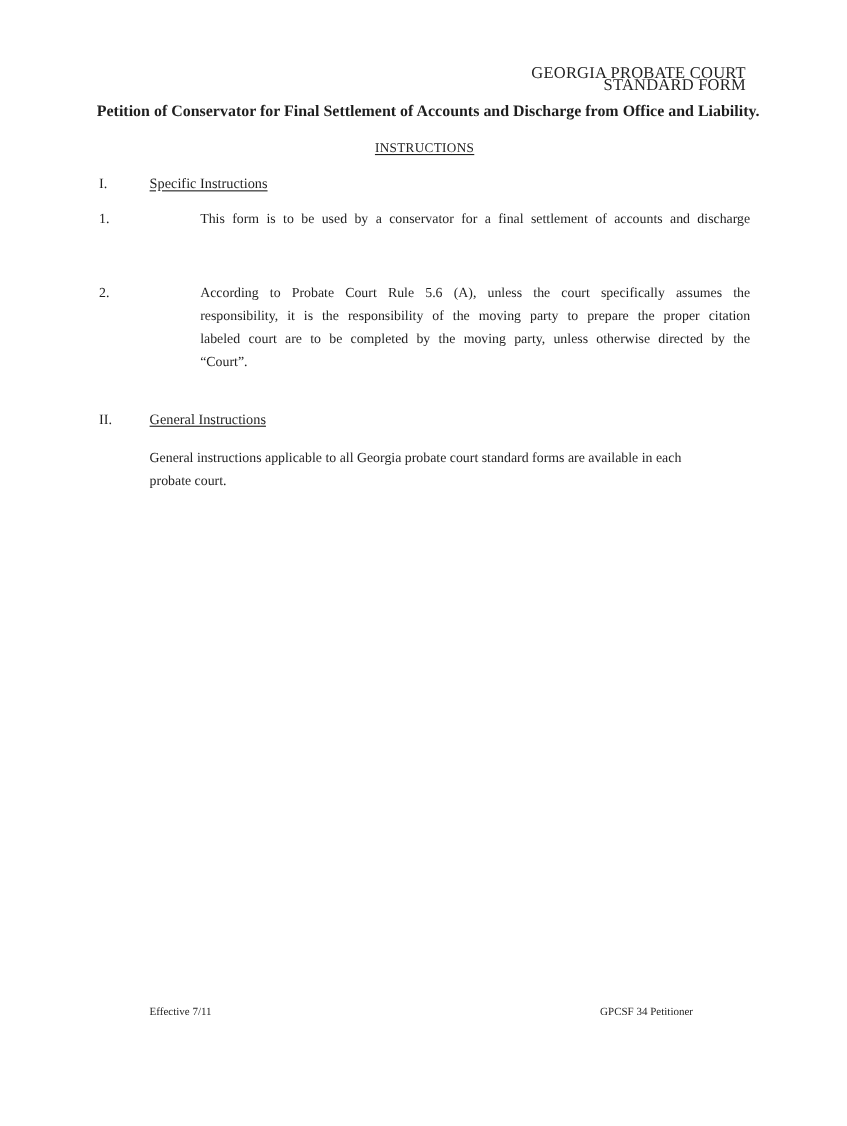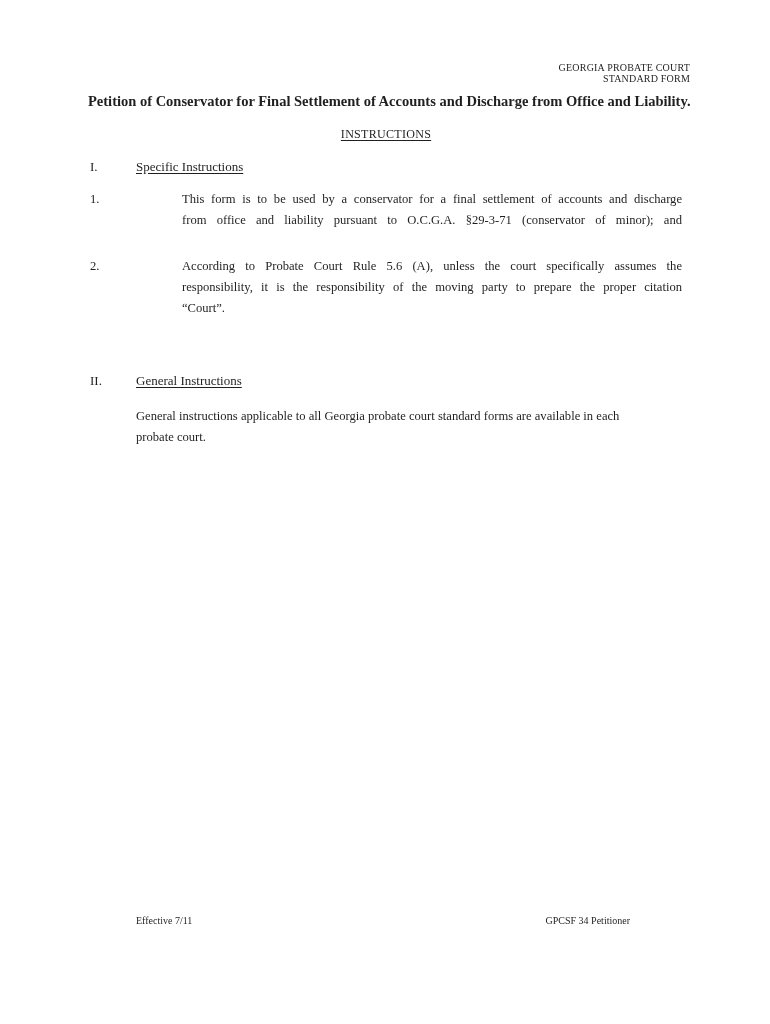--- a/index.html
+++ b/index.html
@@ -14,23 +14,23 @@
     background: #ffffff;
     font-family: "Liberation Serif", "DejaVu Serif", serif;
     color: #1f1f1f;
     overflow: hidden;
   }
   .abs { position: absolute; }
 
   
   .court-header {
     top: 62px;
-    right: 80px;
+    right: 92px;
     text-align: right;
-    font-size: 10px;
+    font-size: 15px;
     line-height: 11px;
     letter-spacing: 0.2px;
   }
 
   
   .doc-title {
     top: 93px;
     left: 88px;
     width: 600px;
     font-size: 14.5px;
@@ -100,29 +100,29 @@
   <div class="abs instructions-heading">INSTRUCTIONS</div>
 
   <div class="abs sec-row" style="top:159px">
     <span class="numeral">I.</span><span class="sec-heading">Specific Instructions</span>
   </div>
 
   <div class="abs item" style="top:189px">
     <span class="item-number">1.</span>
     <div class="para">
       <div class="jline">This form is to be used by a conservator for a final settlement of accounts and discharge</div>
-      <div class="jline">from office and liability pursuant to O.C.G.A. §29-3-71 (conservator of minor); and</div>
     </div>
   </div>
 
   <div class="abs item" style="top:256px">
     <span class="item-number">2.</span>
     <div class="para">
       <div class="jline">According to Probate Court Rule 5.6 (A), unless the court specifically assumes the</div>
       <div class="jline">responsibility, it is the responsibility of the moving party to prepare the proper citation</div>
+      <div class="jline">labeled court are to be completed by the moving party, unless otherwise directed by the</div>
       <div class="pline">“Court”.</div>
     </div>
   </div>
 
   <div class="abs sec-row" style="top:373px">
     <span class="numeral">II.</span><span class="sec-heading">General Instructions</span>
   </div>
 
   <div class="abs sec2-para" style="top:406px">
     <div class="pline">General instructions applicable to all Georgia probate court standard forms are available in each</div>

